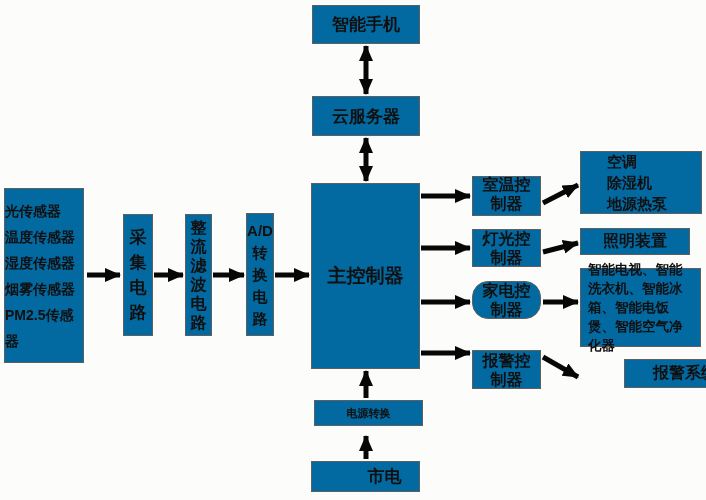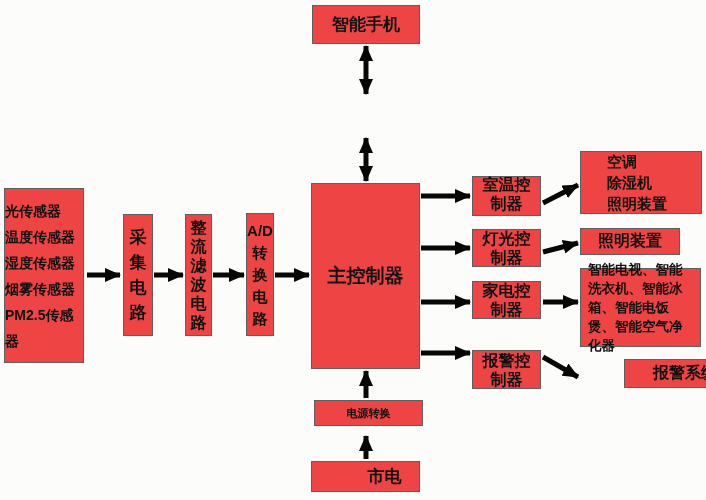--- a/index.html
+++ b/index.html
@@ -11,21 +11,21 @@
     position:relative;
     width:706px;height:500px;
     background:#fcfcfa;
     overflow:hidden;
     border-bottom:2px solid rgba(60,60,60,0.25);
   }
   .box{
     position:absolute;
     box-sizing:border-box;
     border:1px solid #5f5f5f;
-    background:#ef4444;
+    background:#0369a1;
     display:flex;
     align-items:center;
     justify-content:center;
     color:#101010;
     font-weight:bold;
     text-align:center;
   }
   .box .label{white-space:pre-line;}
   .box.left{justify-content:flex-start;text-align:left;}
   .arrows{
@@ -38,24 +38,24 @@
   #acquisition    {left:123px;top:214px; width:30px;  height:122px; font-size:17px; line-height:25px;}
   #rectifier      {left:185px;top:214px; width:27px;  height:122px; font-size:16px; line-height:19px;}
   #adc            {left:246px;top:213px; width:28px;  height:123px; font-size:15px; line-height:22px;}
   #main-controller{left:311px;top:183px; width:109px; height:186px; font-size:19px;}
   #smartphone     {left:312px;top:5px;   width:108px; height:39px;  font-size:17px;}
   #cloud-server   {left:312px;top:96px;  width:108px; height:40px;  font-size:17px;}
   #power-conversion{left:314px;top:400px;width:109px; height:26px;  font-size:11px;}
   #mains-power    {left:311px;top:461px; width:109px; height:31px;  font-size:17px;padding-left:38px;}
   #room-temp-controller{left:472px;top:176px;width:69px;height:40px;font-size:16px;line-height:19px;font-family:Liberation Mono, monospace;}
   #light-controller    {left:472px;top:229px;width:69px;height:38px;font-size:16px;line-height:19px;}
-  #appliance-controller{left:472px;top:281px;width:69px;height:38px;font-size:16px;line-height:19px;}
+  #appliance-controller{left:472px;top:281px;width:69px;height:38px;font-size:16px;line-height:19px;border-radius:16px;}
   #alarm-controller    {left:472px;top:334px;width:69px;height:39px;font-size:16px;line-height:19px;margin-top:16px;}
   #hvac-devices   {left:580px;top:151px; width:122px; height:63px;  font-size:15px; line-height:21px; padding-left:26px;}
-  #lighting-device{left:580px;top:228px; width:100px; height:27px;  font-size:16px;}
+  #lighting-device{left:580px;top:228px; width:110px; height:27px;  font-size:16px;}
   #smart-appliances{left:580px;top:268px;width:121px; height:79px;  font-size:13.5px; line-height:19px; padding:4px 5px 4px 7px;}
   #alarm-system   {left:580px;top:359px; width:122px; height:29px;  font-size:16px;margin-left:44px;}
 </style>
 </head>
 <body>
 
 <div class="canvas">
 
   <svg class="arrows" viewBox="0 0 706 500" xmlns="http://www.w3.org/2000/svg">
     <defs>
@@ -114,20 +114,23 @@
   </div>
 
   <div class="box" id="main-controller">
     <span class="label">主控制器</span>
   </div>
 
   <div class="box" id="smartphone">
     <span class="label">智能手机</span>
   </div>
 
+  <div class="box" id="cloud-server">
+    <span class="label">云服务器</span>
+  </div>
 
   <div class="box" id="power-conversion">
     <span class="label">电源转换</span>
   </div>
 
   <div class="box" id="mains-power">
     <span class="label">市电</span>
   </div>
 
   <div class="box" id="room-temp-controller">
@@ -146,21 +149,21 @@
   </div>
 
   <div class="box" id="alarm-controller">
     <span class="label">报警控
 制器</span>
   </div>
 
   <div class="box left" id="hvac-devices">
     <span class="label">空调
 除湿机
-照明装置</span>
+地源热泵</span>
   </div>
 
   <div class="box" id="lighting-device">
     <span class="label">照明装置</span>
   </div>
 
   <div class="box left" id="smart-appliances">
     <span class="label">智能电视、智能洗衣机、智能冰箱、智能电饭煲、智能空气净化器</span>
   </div>
 

